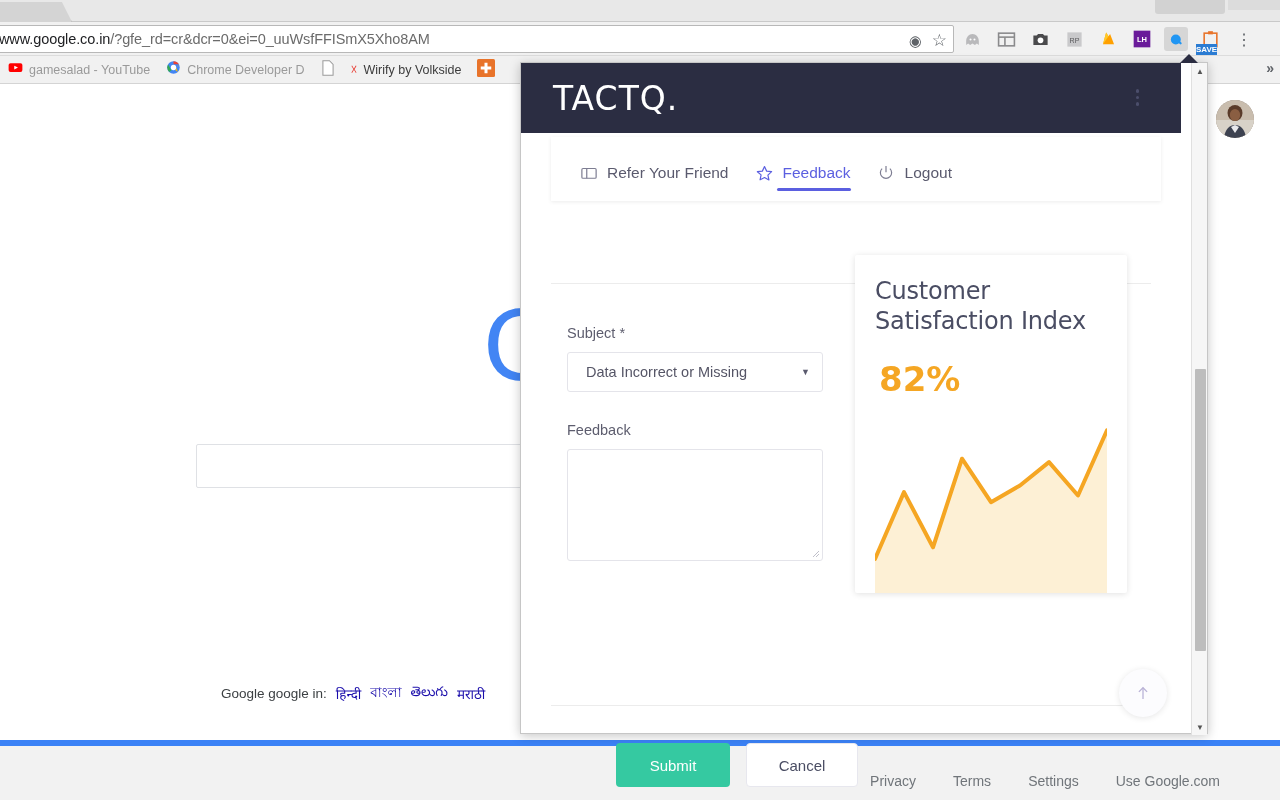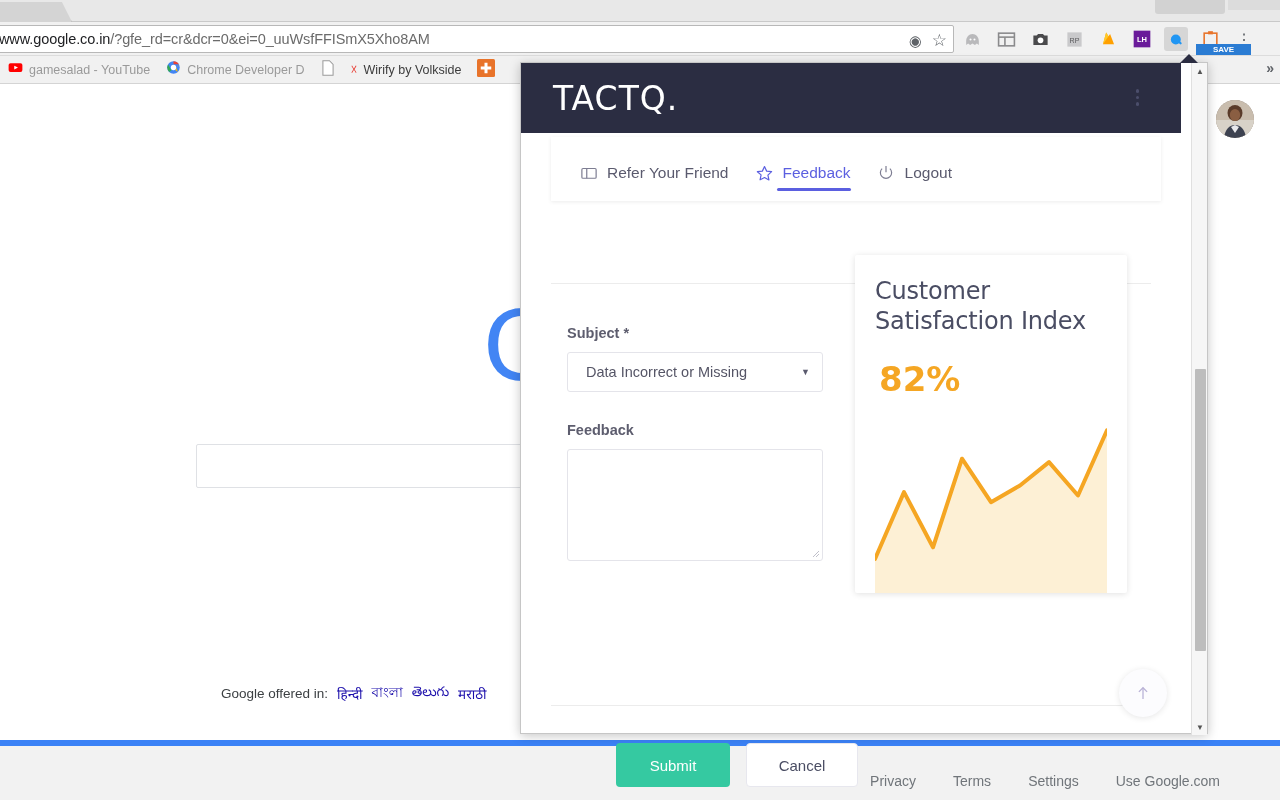--- a/index.html
+++ b/index.html
@@ -148,21 +148,21 @@
   }
   .navicon { width: 19px; height: 19px; display: flex; align-items: center; justify-content: center; }
 
   .body-area {
     position: absolute; left: 0; top: 220px; width: 660px; bottom: 0;
     background: #fff;
   }
   .sep { position: absolute; left: 30px; right: 30px; top: 0; height: 1px; background: #ececec; }
 
   .form-col { position: absolute; left: 46px; top: 42px; width: 280px; }
-  .flabel { font-size: 14.5px; color: #5d5d6e; margin-bottom: 11px; font-weight: bold; }
+  .flabel { font-size: 14.5px; color: #5d5d6e; margin-bottom: 11px; }
   .fselect {
     width: 256px; height: 40px; border: 1px solid #e4e4ea; border-radius: 3px;
     background: #fff; display: flex; align-items: center; justify-content: space-between;
     padding: 0 12px 0 18px;
   }
   .fselect-val { font-size: 14.5px; color: #555566; }
   .caret { font-size: 9px; color: #5a5a6e; }
   .ftext {
     width: 256px; height: 112px; border: 1px solid #e4e4ea; border-radius: 3px;
     background: #fff; position: relative;
@@ -280,21 +280,21 @@
       <svg width="17" height="17" viewBox="0 0 24 24">
           <circle cx="11" cy="12" r="7" fill="#2196F3"></circle>
           <rect x="15" y="15" width="5" height="3" rx="1.5" fill="#2196F3" transform="rotate(40 17 16)"></rect>
         </svg>
     </span>
     <span class="tb-ico" style="position:relative">
       <svg width="19" height="19" viewBox="0 0 24 24">
           <rect x="4" y="4" width="16" height="17" fill="none" stroke="#E8732A" stroke-width="2"></rect>
           <rect x="9" y="1.5" width="6" height="4" fill="#E8732A"></rect>
         </svg>
-      <span style="position:absolute;left:-2px;bottom:-4px;background:#2B7CD3;color:#fff;font-size:8px;padding:1px 17px;font-weight:bold">SAVE</span>
+      <span style="position:absolute;left:-2px;bottom:-4px;background:#2B7CD3;color:#fff;font-size:8px;padding:1px 0;font-weight:bold">SAVE</span>
     </span>
     <span class="tb-ico" style="font-size:16px;color:#5f6368">⋮</span>
   </div>
 
   <div class="bookmarks">
     <div class="bm">
       <span><svg width="15" height="15" viewBox="0 0 24 24">
             <rect x="1" y="5" width="22" height="14" rx="3" fill="#FF0000"></rect>
             <path d="M10 9l6 3-6 3z" fill="#fff"></path>
           </svg></span>
@@ -337,21 +337,21 @@
         <ellipse cx="19" cy="15" rx="5.2" ry="6" fill="#8a5e42"></ellipse>
         <path d="M8 38c1-9 5.5-13 11-13s10 4 11 13z" fill="#3d4250"></path>
         <path d="M15 27l4 6 4-6-4-2z" fill="#e9e9ec"></path>
       </svg>
     </div>
     <div class="glogo">
       <span>G</span><span>o</span><span>o</span><span>g</span><span>l</span><span>e</span>
     </div>
     <div class="gsearchbox"></div>
     <div class="glangs">
-      <span>Google offered in:</span>
+      <span>Google google in:</span>
       <a href="#">हिन्दी</a>
       <a href="#">বাংলা</a>
       <a href="#">తెలుగు</a>
       <a href="#">मराठी</a>
     </div>
   </div>
 
   <div class="gfooter">
 
     <div class="gfoot-right">

